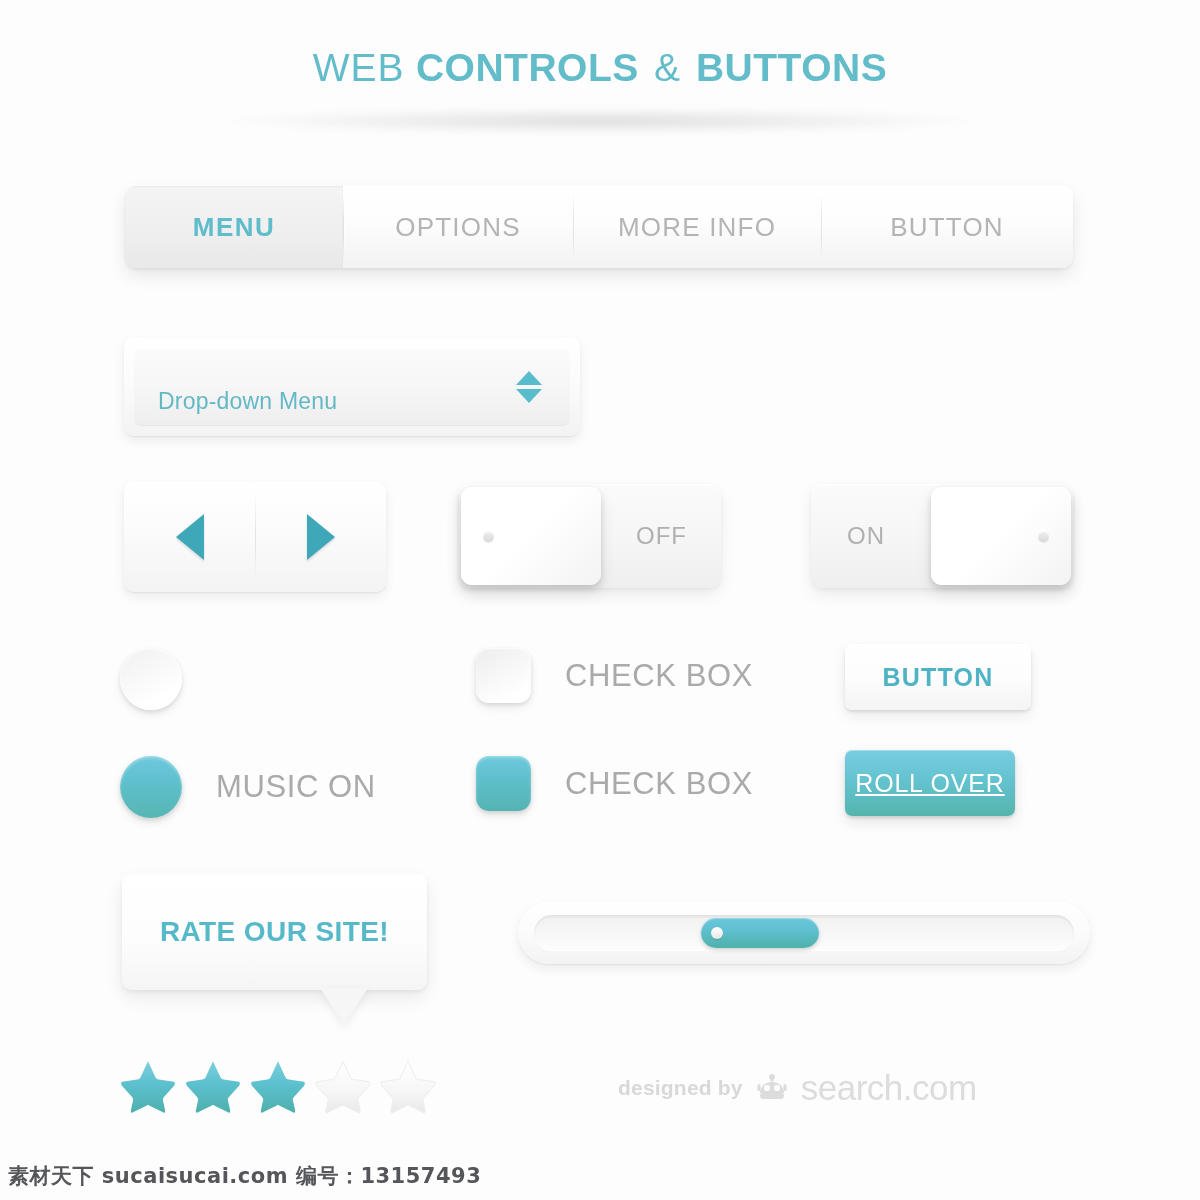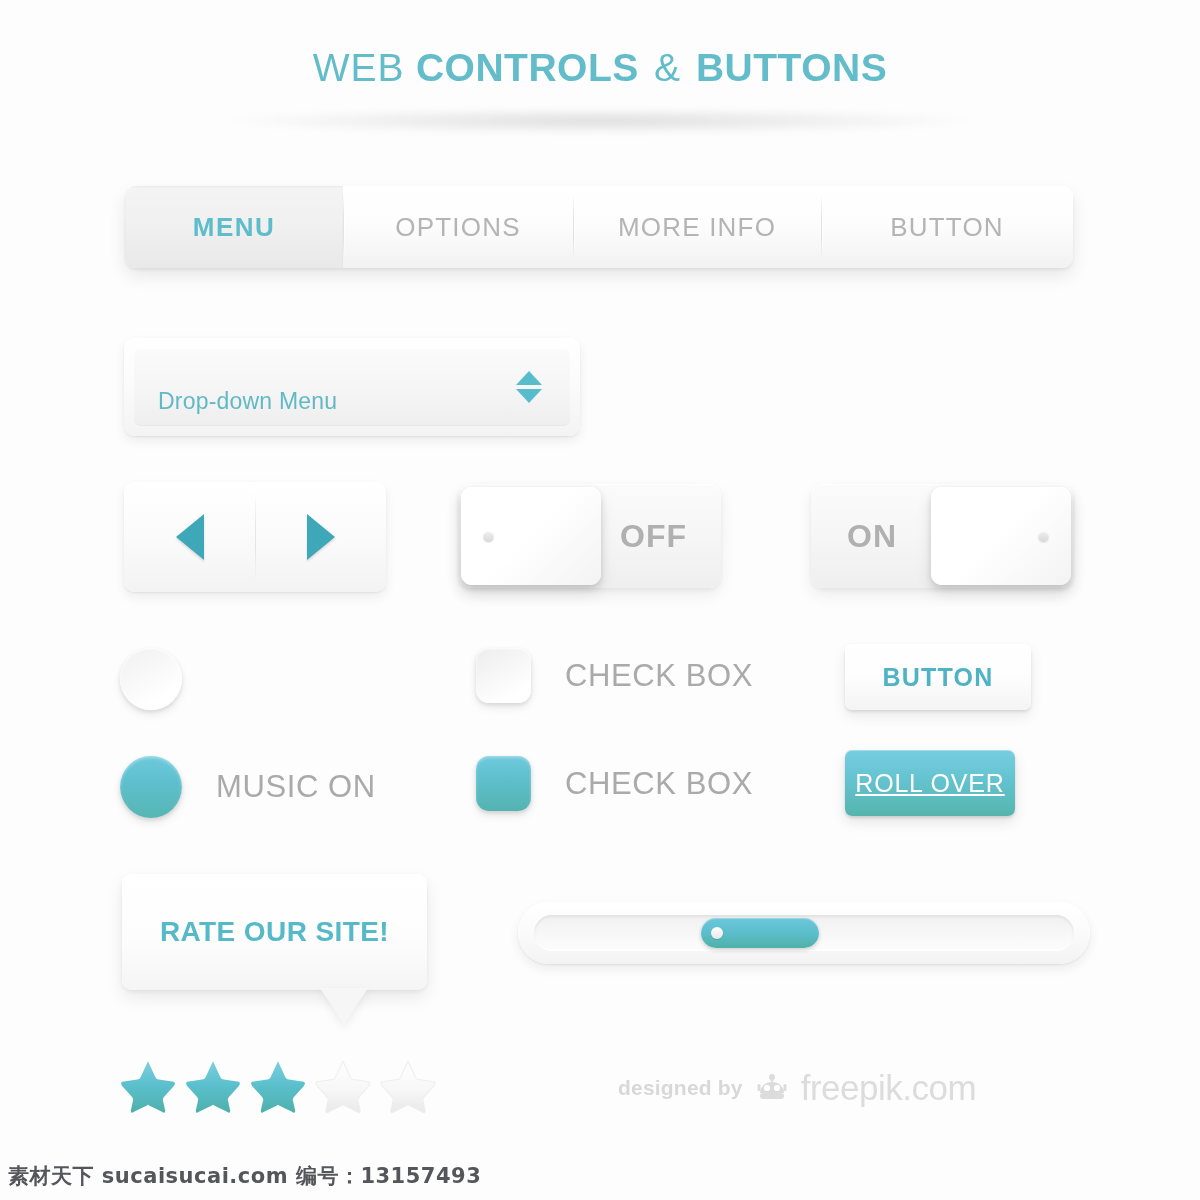--- a/index.html
+++ b/index.html
@@ -278,22 +278,22 @@
     margin-top: -5px;
     border-radius: 50%;
     background: linear-gradient(to bottom, #f0f0f0, #d8d8d8);
     box-shadow: inset 0 1px 1px rgba(255,255,255,0.9), 0 1px 1px rgba(0,0,0,0.08);
   }
   #toggle-off .knob-dot { left: 22px; }
   #toggle-on  .knob-dot { right: 22px; }
 
   .toggle-label {
     position: absolute;
-    font-size: 32px;
-    font-weight: 700;
+    font-size: 24px;
+    font-weight: 400;
     letter-spacing: 1px;
     color: #b0b0b0;
   }
   #toggle-off-label { right: 34px; }
   #toggle-on-label  { left: 36px; }
 
   
   .ctl-row { position: absolute; display: flex; align-items: center; }
   #row-music-off  { left: 120px; top: 648px; }
   #row-music-on   { left: 120px; top: 756px; }
@@ -597,18 +597,18 @@
     <svg width="34" height="34" viewBox="0 0 34 34">
       <circle cx="17" cy="6" r="3" fill="#dcdcdc"></circle>
       <rect x="15.6" y="7.5" width="2.8" height="3" fill="#dcdcdc"></rect>
       <path d="M5 22 A12 11 0 0 1 29 22 Z" fill="#dcdcdc"></path>
       <rect x="5" y="22" width="24" height="6" rx="3" fill="#dcdcdc"></rect>
       <circle cx="12" cy="17" r="3.1" fill="#ffffff"></circle>
       <circle cx="22" cy="17" r="3.1" fill="#ffffff"></circle>
       <rect x="2.5" y="13" width="3" height="7" rx="1.5" fill="#dcdcdc"></rect>
       <rect x="28.5" y="13" width="3" height="7" rx="1.5" fill="#dcdcdc"></rect>
     </svg>
-    <span id="credit-brand">freepik.com</span>
+    <span id="credit-brand">search.com</span>
   </div>
 
   <div id="watermark">素材天下 sucaisucai.com  编号：13157493</div>
 
 </div>
 
 </body></html>

